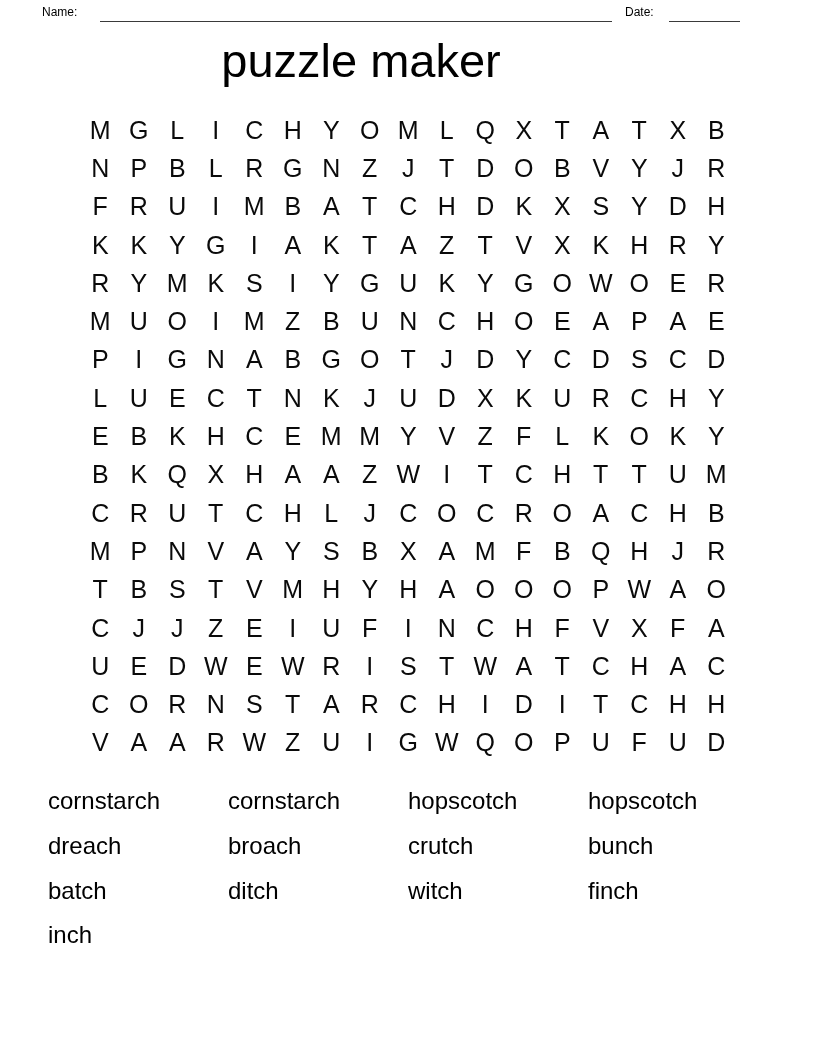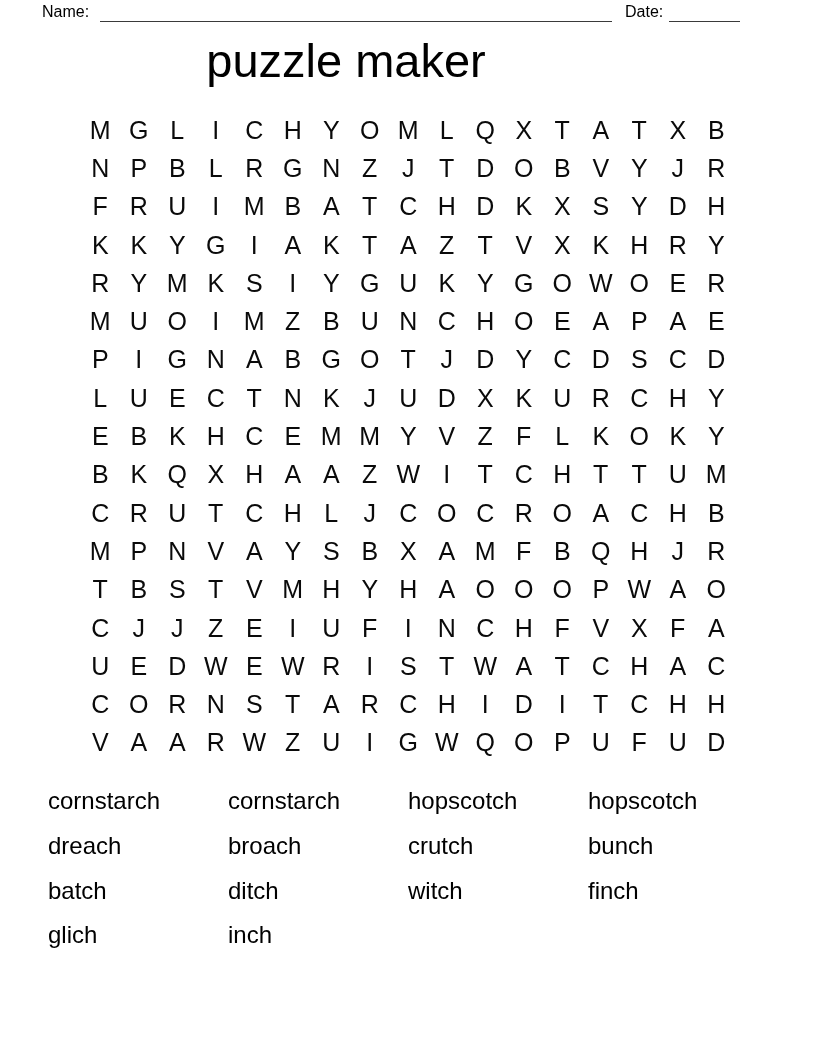--- a/index.html
+++ b/index.html
@@ -8,21 +8,21 @@
     width: 816px;
     height: 1056px;
     background: #ffffff;
     font-family: "Liberation Sans", sans-serif;
     color: #000000;
     overflow: hidden;
   }
   .hdr-label {
     position: absolute;
     top: 2px;
-    font-size: 16px;
+    font-size: 12px;
     line-height: 20px;
     color: #000000;
   }
   #name-label { left: 42px; }
   #date-label { left: 625px; }
   .write-line {
     position: absolute;
     top: 6px;
     height: 15px;
     border-bottom: 1.5px solid #3a3a3a;
@@ -33,20 +33,21 @@
     position: absolute;
     top: 33px;
     left: 0;
     width: 692px;
     margin: 0;
     text-align: center;
     font-size: 47px;
     font-weight: 500;
     letter-spacing: 0px;
     color: #000000;
+    padding-left: 15px;
   }
   .grid {
     position: absolute;
     left: 81px;
     top: 111px;
     display: grid;
     grid-template-columns: repeat(17, 38.5px);
     grid-auto-rows: 38.31px;
   }
   .cell {
@@ -384,17 +385,16 @@
       <div class="word">hopscotch</div>
       <div class="word">hopscotch</div>
       <div class="word">dreach</div>
       <div class="word">broach</div>
       <div class="word">crutch</div>
       <div class="word">bunch</div>
       <div class="word">batch</div>
       <div class="word">ditch</div>
       <div class="word">witch</div>
       <div class="word">finch</div>
-      <div class="word">glich</div>
       <div class="word">inch</div>
     </div>
 
 </div>
 
 </body></html>

